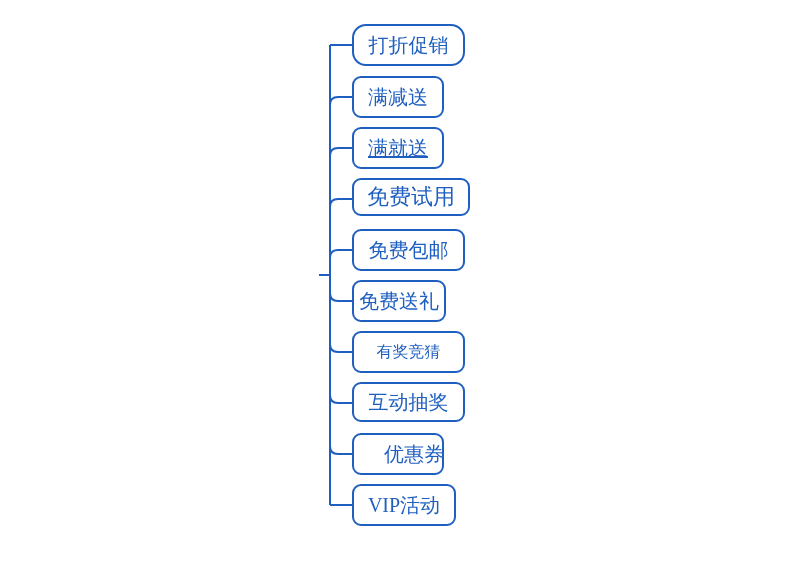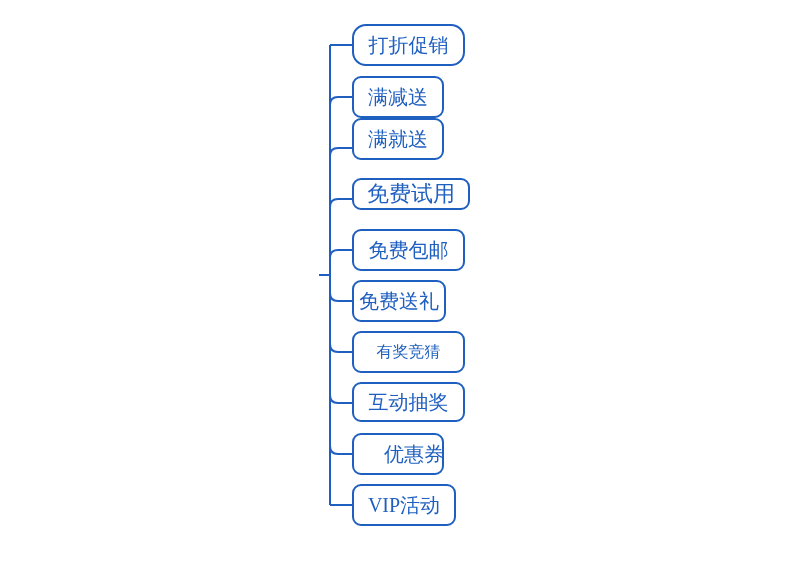--- a/index.html
+++ b/index.html
@@ -81,24 +81,24 @@
   </svg>
 
 
   <div id="child-nodes">
       <div class="node node-child" style="left: 352px; top: 24px; width: 113px; height: 42px; font-size: 20px; border-radius: 14px;">
         <span>打折促销</span>
       </div>
       <div class="node node-child" style="left: 352px; top: 76px; width: 92px; height: 42px; font-size: 20px;">
         <span>满减送</span>
       </div>
-      <div class="node node-child" style="left: 352px; top: 118px; width: 92px; height: 42px; font-size: 20px;">
+      <div class="node node-child" style="left: 352px; top: 127px; width: 92px; height: 42px; font-size: 20px; text-decoration: underline;">
         <span>满就送</span>
       </div>
-      <div class="node node-child" style="left: 352px; top: 178px; width: 118px; height: 32px; font-size: 22px;">
+      <div class="node node-child" style="left: 352px; top: 178px; width: 118px; height: 38px; font-size: 22px;">
         <span>免费试用</span>
       </div>
       <div class="node node-child" style="left: 352px; top: 229px; width: 113px; height: 42px; font-size: 20px;">
         <span>免费包邮</span>
       </div>
       <div class="node node-child" style="left: 352px; top: 280px; width: 94px; height: 42px; font-size: 20px;">
         <span>免费送礼</span>
       </div>
       <div class="node node-child" style="left: 352px; top: 331px; width: 113px; height: 42px; font-size: 16px;">
         <span>有奖竞猜</span>

